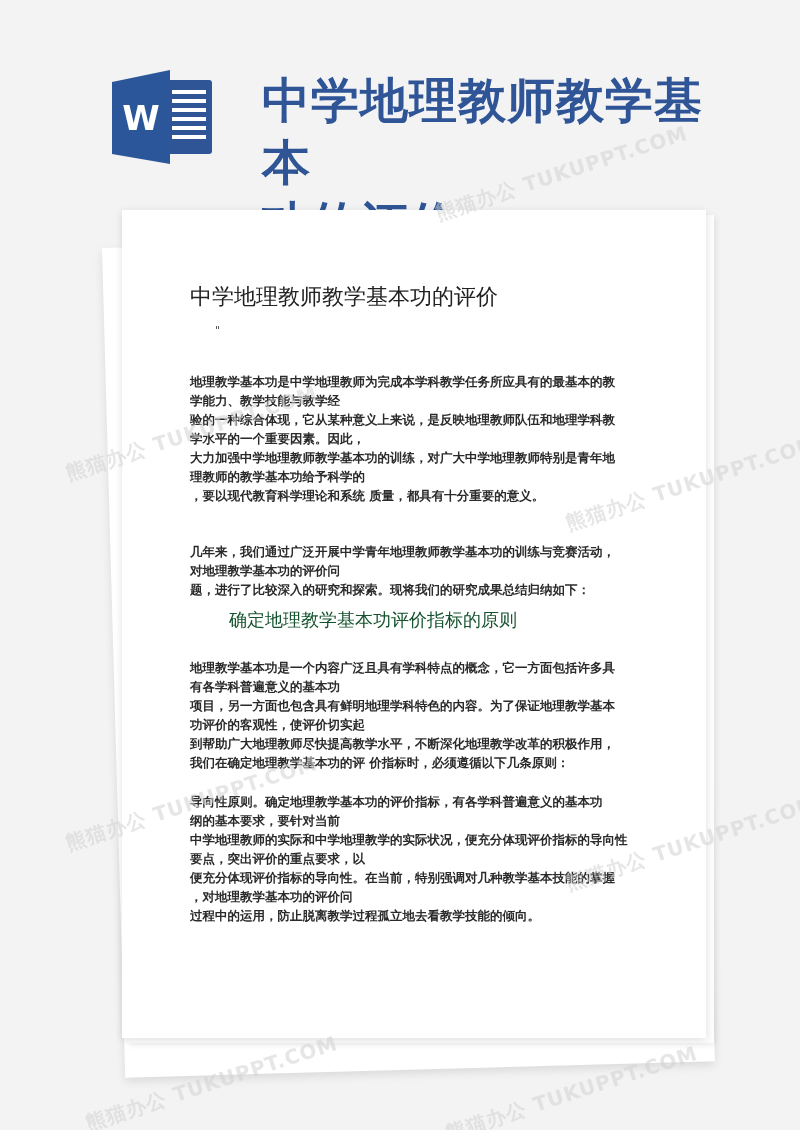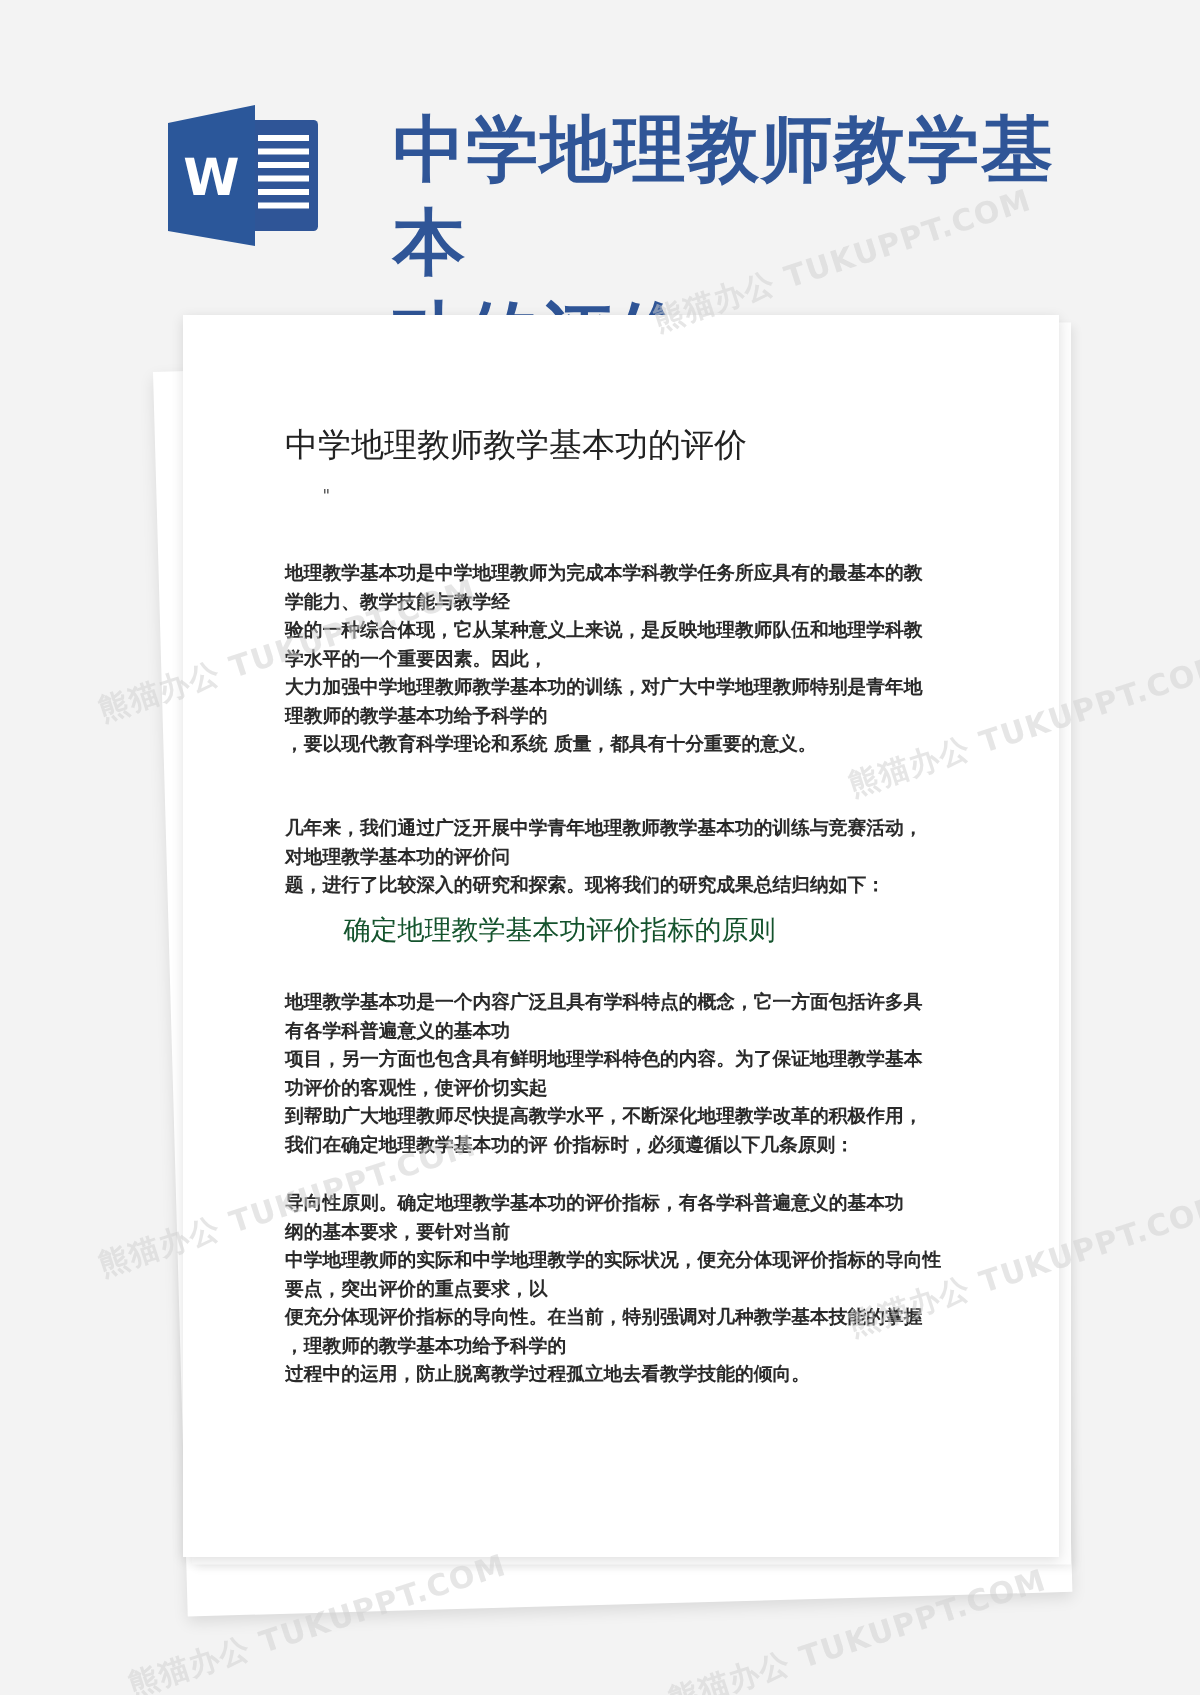--- a/index.html
+++ b/index.html
@@ -106,21 +106,21 @@
     <span>到帮助广大地理教师尽快提高教学水平，不断深化地理教学改革的积极作用，</span>
     <span>我们在确定地理教学基本功的评 价指标时，必须遵循以下几条原则：</span>
   </div>
 
   <div class="para" style="top:582px">
     <span>导向性原则。确定地理教学基本功的评价指标，有各学科普遍意义的基本功</span>
     <span>纲的基本要求，要针对当前</span>
     <span>中学地理教师的实际和中学地理教学的实际状况，便充分体现评价指标的导向性</span>
     <span>要点，突出评价的重点要求，以</span>
     <span>便充分体现评价指标的导向性。在当前，特别强调对几种教学基本技能的掌握</span>
-    <span>，理教师的教学基本功给予科学的</span>
+    <span>，对地理教学基本功的评价问</span>
     <span>过程中的运用，防止脱离教学过程孤立地去看教学技能的倾向。</span>
   </div>
 
 </div>
 
 <div class="watermark" style="left:430px; top:160px;">熊猫办公 TUKUPPT.COM</div>
 <div class="watermark" style="left:60px; top:420px;">熊猫办公 TUKUPPT.COM</div>
 <div class="watermark" style="left:560px; top:470px;">熊猫办公 TUKUPPT.COM</div>
 <div class="watermark" style="left:60px; top:790px;">熊猫办公 TUKUPPT.COM</div>
 <div class="watermark" style="left:560px; top:830px;">熊猫办公 TUKUPPT.COM</div>

